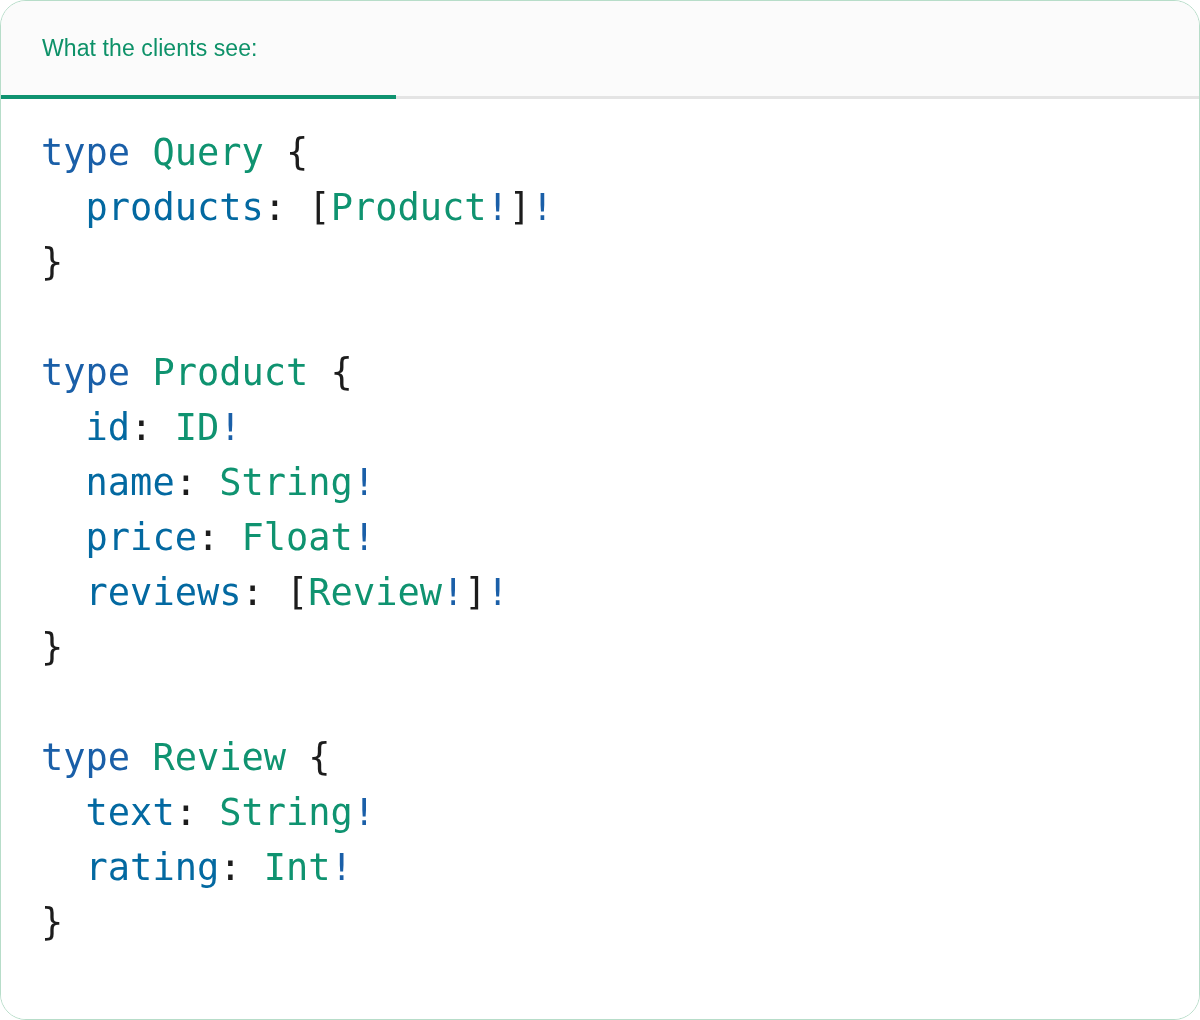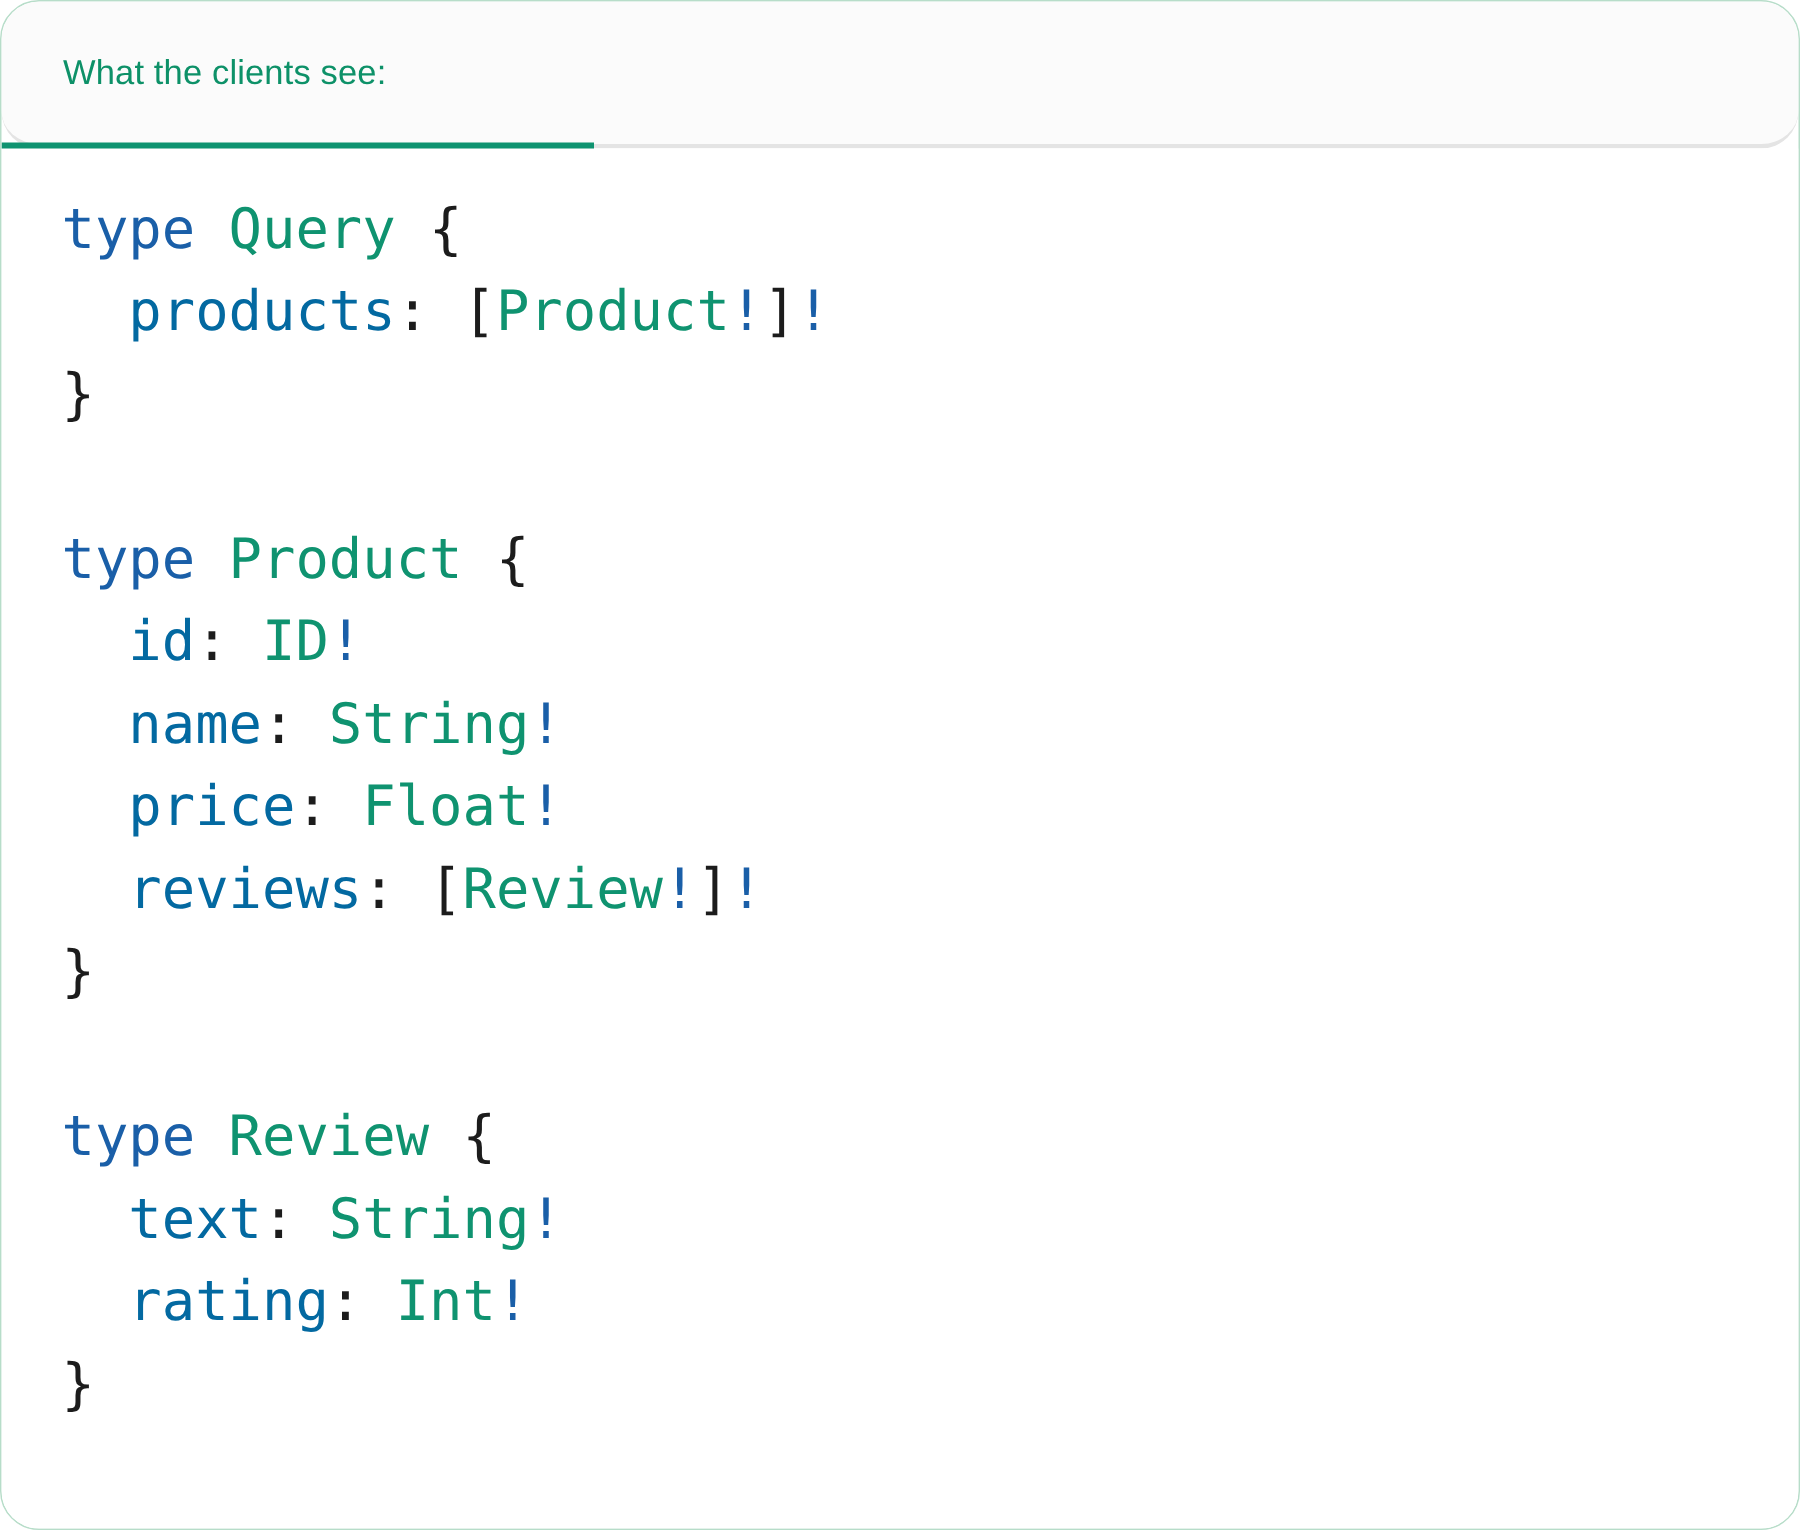--- a/index.html
+++ b/index.html
@@ -31,21 +31,20 @@
   
   .tabstrip {
     position: relative;
     flex: 0 0 auto;
     height: 98px;
     background: #fbfbfb;
     border-bottom: 3px solid #e4e4e4;
     display: flex;
     align-items: center;
     box-sizing: border-box;
-    border-radius: 25px;
   }
   .tab {
     position: relative;
     box-sizing: border-box;
     height: 100%;
     width: 395px;
     display: flex;
     align-items: center;
     padding-left: 41px;
     background: transparent;

